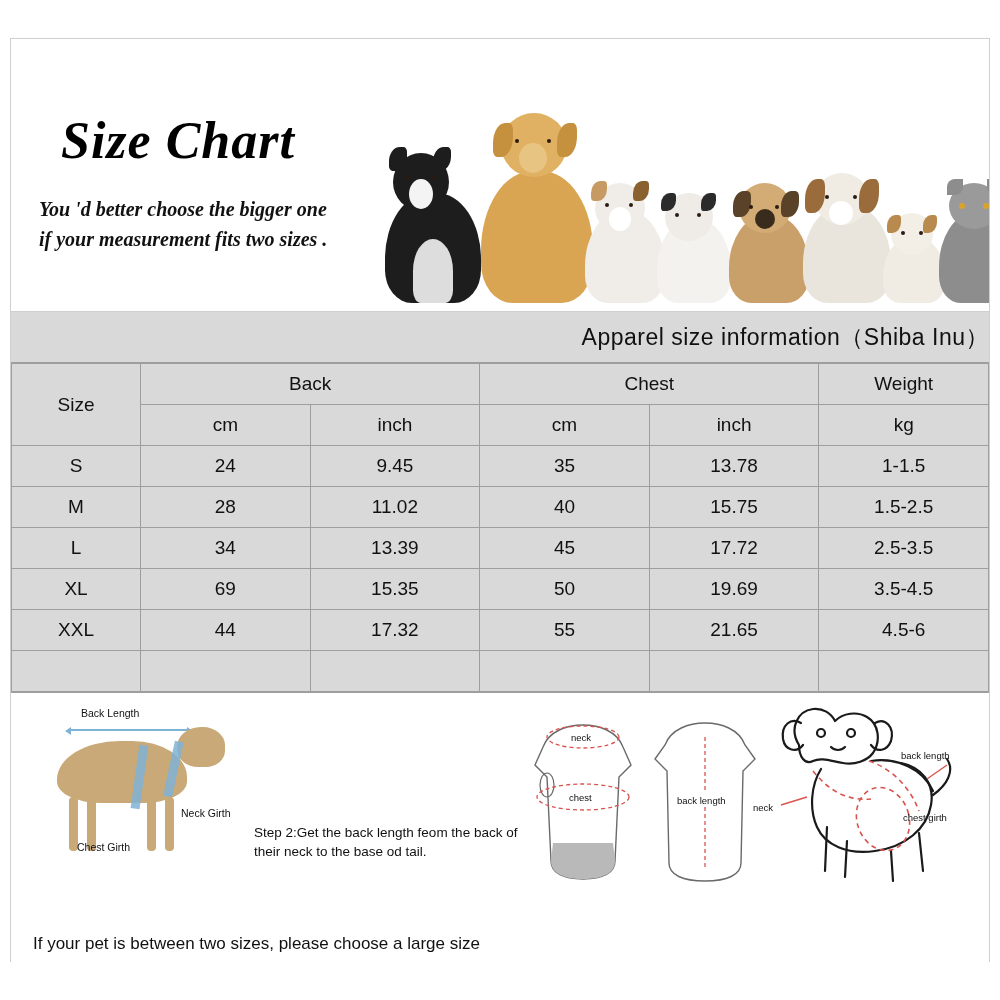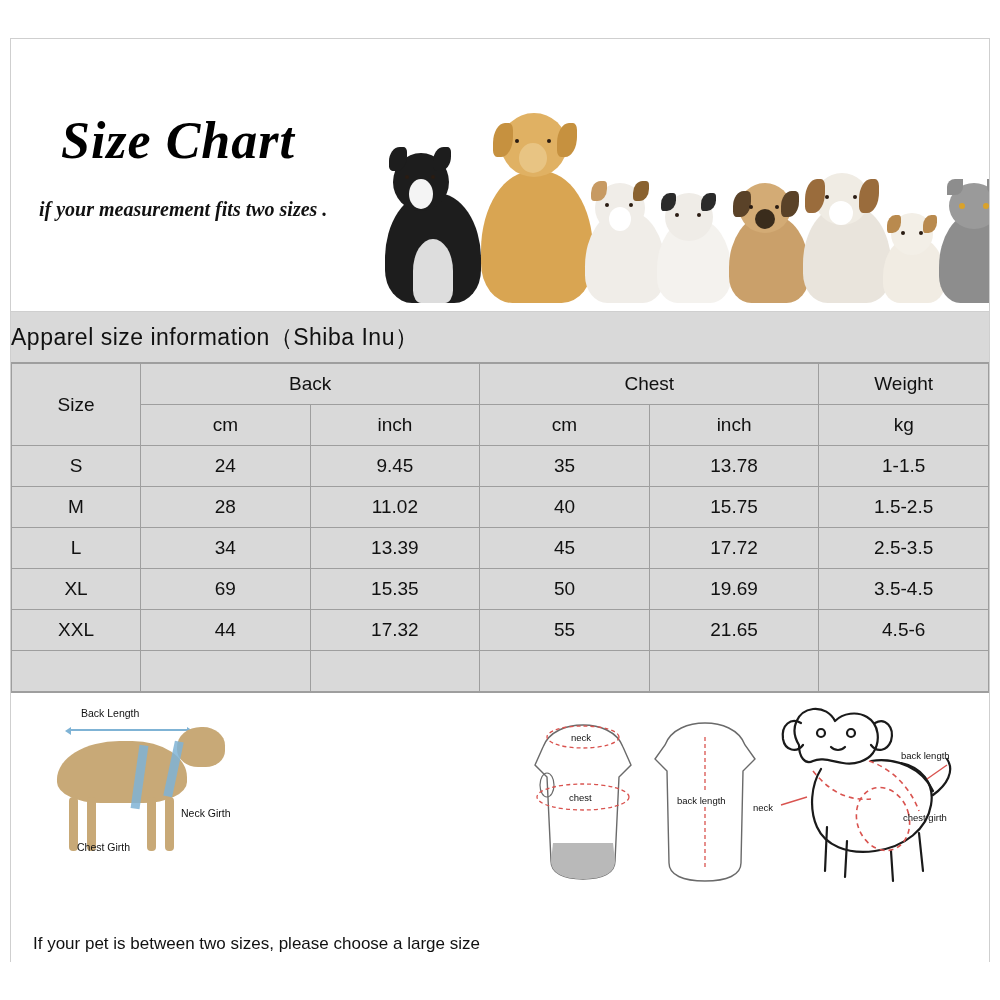--- a/index.html
+++ b/index.html
@@ -105,21 +105,21 @@
     background: rgba(255,255,255,.85);
   }
 
   
   .apparel-bar {
     height: 50px;
     background: #d9d9d9;
     border-bottom: 1px solid #9e9e9e;
     display: flex;
     align-items: center;
-    justify-content: flex-start;
+    justify-content: flex-end;
   }
   .apparel-bar .t {
     font-size: 23px;
     letter-spacing: .5px;
     color: #111;
   }
 
   
   table.size {
     width: 100%;
@@ -243,20 +243,21 @@
 </style>
 </head>
 <body>
 
 <div class="page">
   <div class="card">
 
     <div class="hero">
       <div class="hero-title">Size Chart</div>
       <div class="hero-sub">
+        <div>You 'd better choose the bigger one</div>
         <div>if your measurement fits two sizes .</div>
       </div>
 
       <div class="pets">
 
         <div class="pet" style="left:0;width:110px;height:150px;">
           <div class="body" style="left:6px;width:96px;height:110px;background:#1d1d1d;"></div>
           <div class="chest" style="left:34px;width:40px;height:64px;"></div>
           <div class="head" style="left:14px;top:0;width:56px;height:58px;background:#1d1d1d;"></div>
           <div class="ear" style="left:10px;top:-6px;width:18px;height:24px;background:#1d1d1d;"></div>
@@ -420,20 +421,21 @@
         <div class="dog-leg" style="left:58px;top:96px;width:9px;height:54px;"></div>
         <div class="dog-leg" style="left:118px;top:96px;width:9px;height:54px;"></div>
         <div class="dog-leg" style="left:136px;top:96px;width:9px;height:54px;"></div>
         <div class="band" style="left:140px;top:40px;width:9px;height:56px;transform:rotate(12deg);"></div>
         <div class="band" style="left:106px;top:44px;width:9px;height:64px;transform:rotate(8deg);"></div>
 
         <div class="lbl" style="left:152px;top:106px;">Neck Girth</div>
         <div class="lbl" style="left:48px;top:140px;">Chest Girth</div>
       </div>
 
+      <div class="step step2">Step 2:Get the back length feom the back of their neck to the base od tail.</div>
 
       <svg width="240" height="200" style="position:absolute;left:512px;top:18px;">
 
         <g>
           <path class="garment" stroke-width="1.4" d="M20,36 C26,20 44,14 60,14 C76,14 94,20 100,36 L108,54 L96,66 L92,150 C92,162 80,168 60,168 C40,168 28,162 28,150 L24,66 L12,54 Z"></path>
           <ellipse cx="24" cy="74" rx="7" ry="12" stroke="#6a6a6a" stroke-width="1.2" fill="none"></ellipse>
           <path d="M28,150 C28,162 40,168 60,168 C80,168 92,162 92,150 L90,132 L30,132 Z" fill="#b9b9b9" stroke="none"></path>
           <ellipse class="dash-red" cx="60" cy="26" rx="36" ry="11" stroke-width="1.3"></ellipse>
           <ellipse class="dash-red" cx="60" cy="86" rx="46" ry="13" stroke-width="1.3"></ellipse>
           <rect x="42" y="20" width="36" height="13" fill="#ffffff"></rect>

